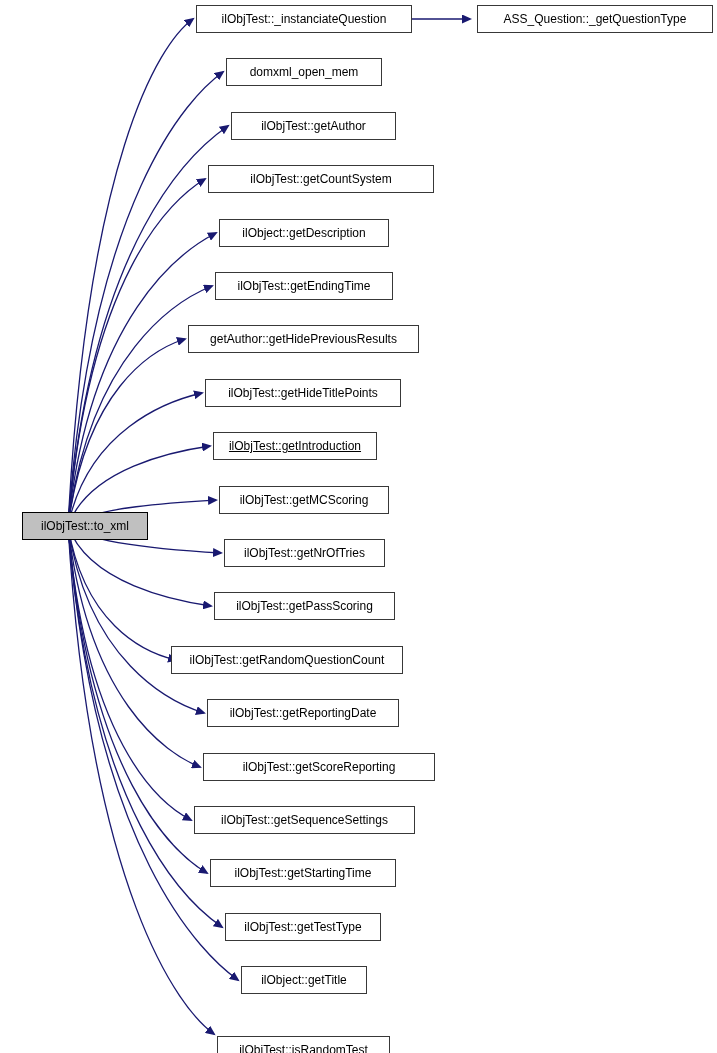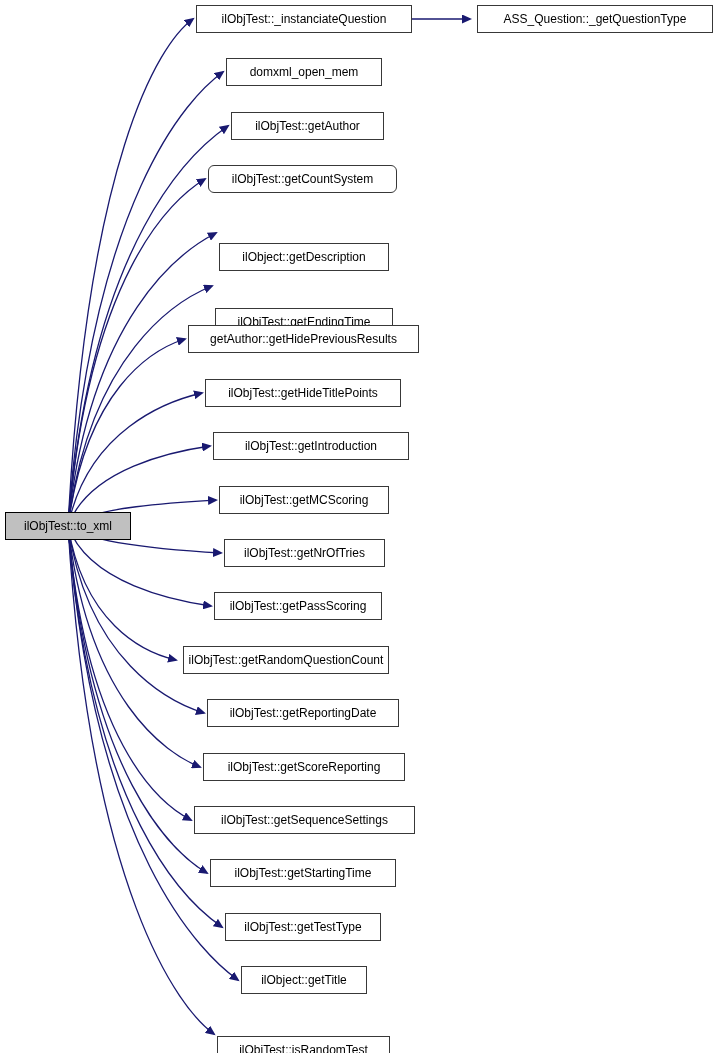--- a/index.html
+++ b/index.html
@@ -77,53 +77,53 @@
     <path class="edge" d="M68,526 C88,661 169,702 204,713" marker-end="url(#arrowhead)"></path>
     <path class="edge" d="M68,526 C88,700 165,753 200,767" marker-end="url(#arrowhead)"></path>
     <path class="edge" d="M68,526 C86,738 156,802 191,820" marker-end="url(#arrowhead)"></path>
     <path class="edge" d="M68,526 C89,776 172,852 207,873" marker-end="url(#arrowhead)"></path>
     <path class="edge" d="M68,526 C91,815 187,903 222,927" marker-end="url(#arrowhead)"></path>
     <path class="edge" d="M68,526 C94,853 203,955 238,980" marker-end="url(#arrowhead)"></path>
     <path class="edge" d="M68,526 C90,892 179,1009 214,1034" marker-end="url(#arrowhead)"></path>
     <path class="edge" d="M412,19 L470,19" marker-end="url(#arrowhead)"></path>
   </svg>
 
-  <div class="node root" style="left:5px; top:512px; width:126px;">ilObjTest::to_xml</div>
+  <div class="node root" style="left:22px; top:512px; width:126px;">ilObjTest::to_xml</div>
 
   <div class="node" style="left:196px; top:5px; width:216px;">ilObjTest::_instanciateQuestion</div>
 
   <div class="node" style="left:477px; top:5px; width:236px;">ASS_Question::_getQuestionType</div>
 
   <div class="node" style="left:226px; top:58px; width:156px;">domxml_open_mem</div>
 
-  <div class="node" style="left:231px; top:112px; width:153px;">ilObjTest::getAuthor</div>
+  <div class="node" style="left:231px; top:112px; width:165px;">ilObjTest::getAuthor</div>
 
-  <div class="node" style="left:208px; top:165px; width:189px;border-radius:6px;">ilObjTest::getCountSystem</div>
+  <div class="node" style="left:208px; top:165px; width:226px;">ilObjTest::getCountSystem</div>
 
-  <div class="node" style="left:219px; top:219px; width:170px;margin-top:24px;">ilObject::getDescription</div>
+  <div class="node" style="left:219px; top:219px; width:170px;">ilObject::getDescription</div>
 
-  <div class="node" style="left:215px; top:272px; width:178px;margin-top:36px;">ilObjTest::getEndingTime</div>
+  <div class="node" style="left:215px; top:272px; width:178px;">ilObjTest::getEndingTime</div>
 
   <div class="node" style="left:188px; top:325px; width:231px;">getAuthor::getHidePreviousResults</div>
 
   <div class="node" style="left:205px; top:379px; width:196px;">ilObjTest::getHideTitlePoints</div>
 
-  <div class="node" style="left:213px; top:432px; width:196px;">ilObjTest::getIntroduction</div>
+  <div class="node" style="left:213px; top:432px; width:164px;text-decoration:underline;">ilObjTest::getIntroduction</div>
 
   <div class="node" style="left:224px; top:539px; width:161px;">ilObjTest::getNrOfTries</div>
 
   <div class="node" style="left:219px; top:486px; width:170px;">ilObjTest::getMCScoring</div>
 
-  <div class="node" style="left:214px; top:592px; width:168px;">ilObjTest::getPassScoring</div>
+  <div class="node" style="left:214px; top:592px; width:181px;">ilObjTest::getPassScoring</div>
 
-  <div class="node" style="left:183px; top:646px; width:206px;">ilObjTest::getRandomQuestionCount</div>
+  <div class="node" style="left:171px; top:646px; width:232px;">ilObjTest::getRandomQuestionCount</div>
 
   <div class="node" style="left:207px; top:699px; width:192px;">ilObjTest::getReportingDate</div>
 
-  <div class="node" style="left:203px; top:753px; width:202px;">ilObjTest::getScoreReporting</div>
+  <div class="node" style="left:203px; top:753px; width:232px;">ilObjTest::getScoreReporting</div>
 
   <div class="node" style="left:194px; top:806px; width:221px;">ilObjTest::getSequenceSettings</div>
 
   <div class="node" style="left:225px; top:913px; width:156px;">ilObjTest::getTestType</div>
 
   <div class="node" style="left:210px; top:859px; width:186px;">ilObjTest::getStartingTime</div>
 
   <div class="node" style="left:241px; top:966px; width:126px;">ilObject::getTitle</div>
 
   <div class="node" style="left:217px; top:1036px; width:173px;">ilObjTest::isRandomTest</div>

